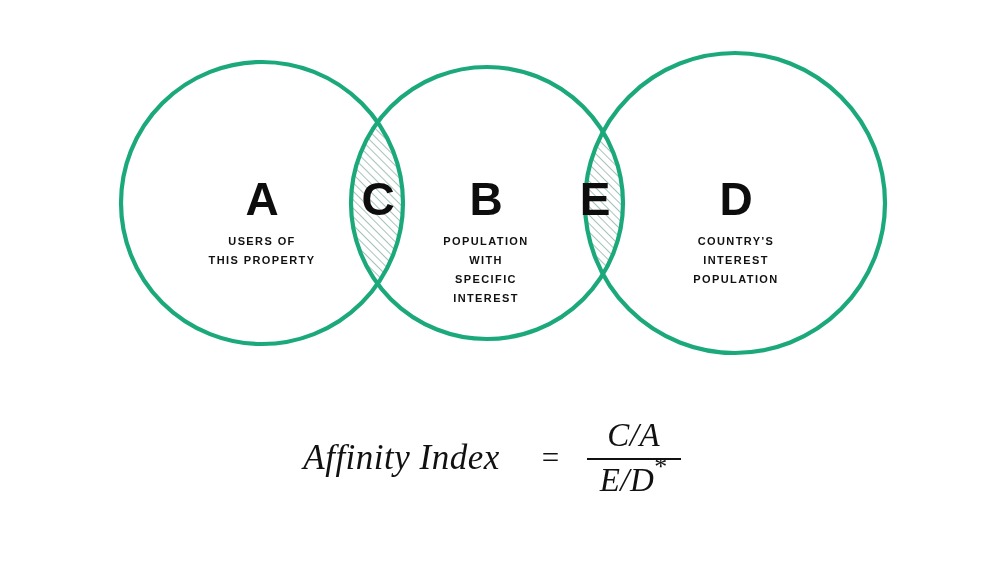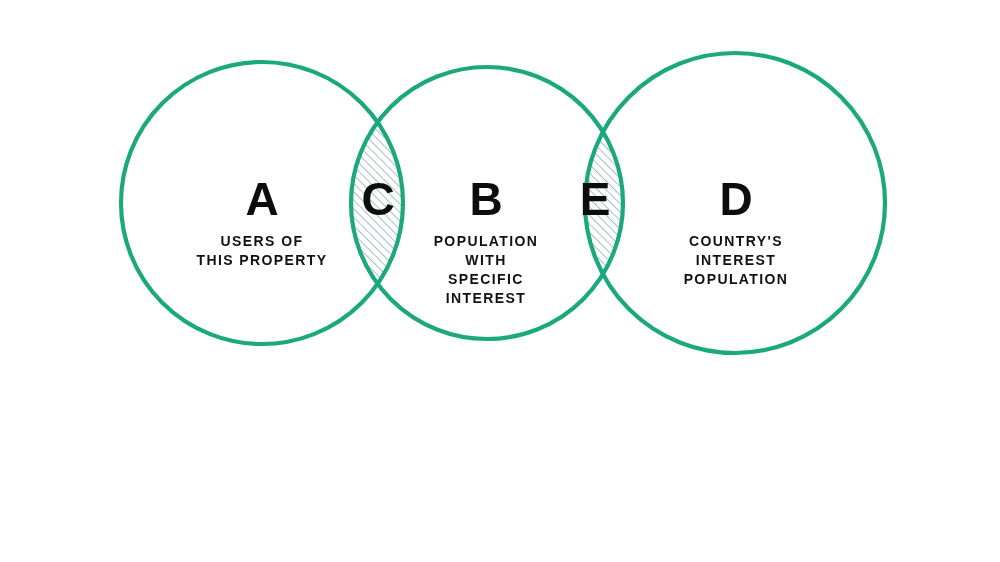--- a/index.html
+++ b/index.html
@@ -40,21 +40,21 @@
     font-weight: 700;
     font-size: 46px;
     line-height: 1;
     color: #0d0d0d;
     letter-spacing: 0px;
     display: block;
   }
   .sub-label {
     font-family: "Liberation Sans", sans-serif;
     font-weight: 700;
-    font-size: 14px;
+    font-size: 11px;
     line-height: 19px;
     color: #111111;
     letter-spacing: 1.4px;
     display: block;
     margin-top: 10px;
     white-space: pre-line;
   }
   
   #label-a  { left: 152px; top: 176px; width: 220px; }
   #label-c  { left: 338px; top: 176px; width: 80px;  }
@@ -183,14 +183,25 @@
     <span class="big-letter">E</span>
   </div>
 
   <div class="region-label" id="label-d">
     <span class="big-letter">D</span>
     <span class="sub-label">COUNTRY'S
 INTEREST
 POPULATION</span>
   </div>
 
+  <div id="formula">
+    <div id="formula-inner">
+      <span id="formula-title">Affinity Index</span>
+      <span id="formula-equals">=</span>
+      <span id="fraction">
+        <span class="frac-part">C/A</span>
+        <span id="frac-bar"></span>
+        <span class="frac-part"><span>E/D</span><span class="frac-star">*</span></span>
+      </span>
+    </div>
+  </div>
 
 </div>
 
 </body></html>

